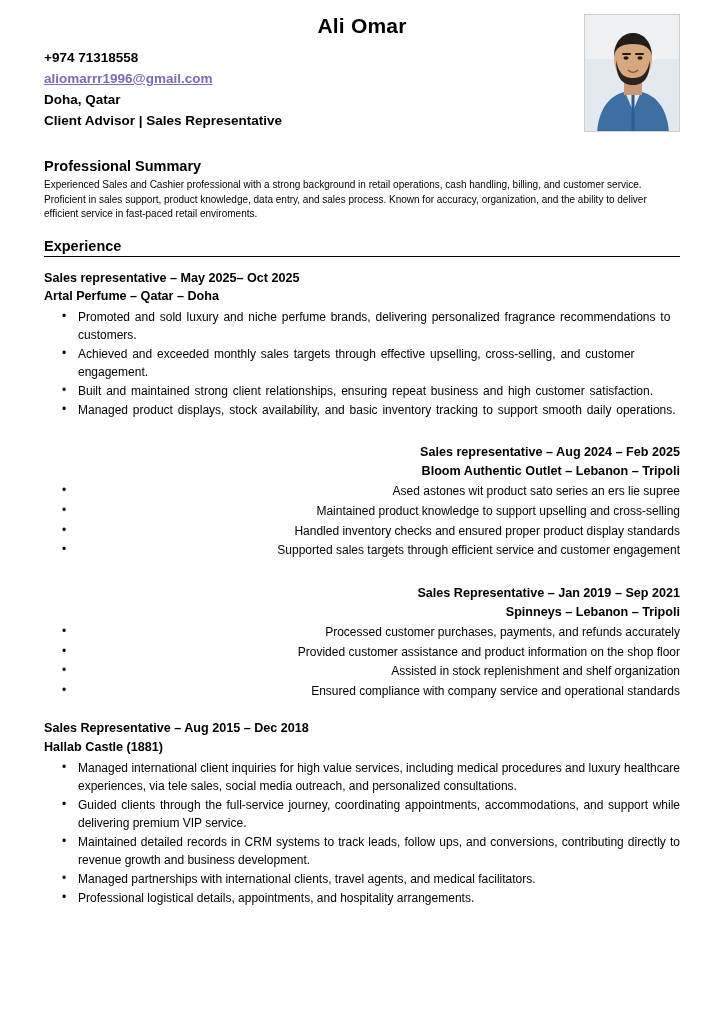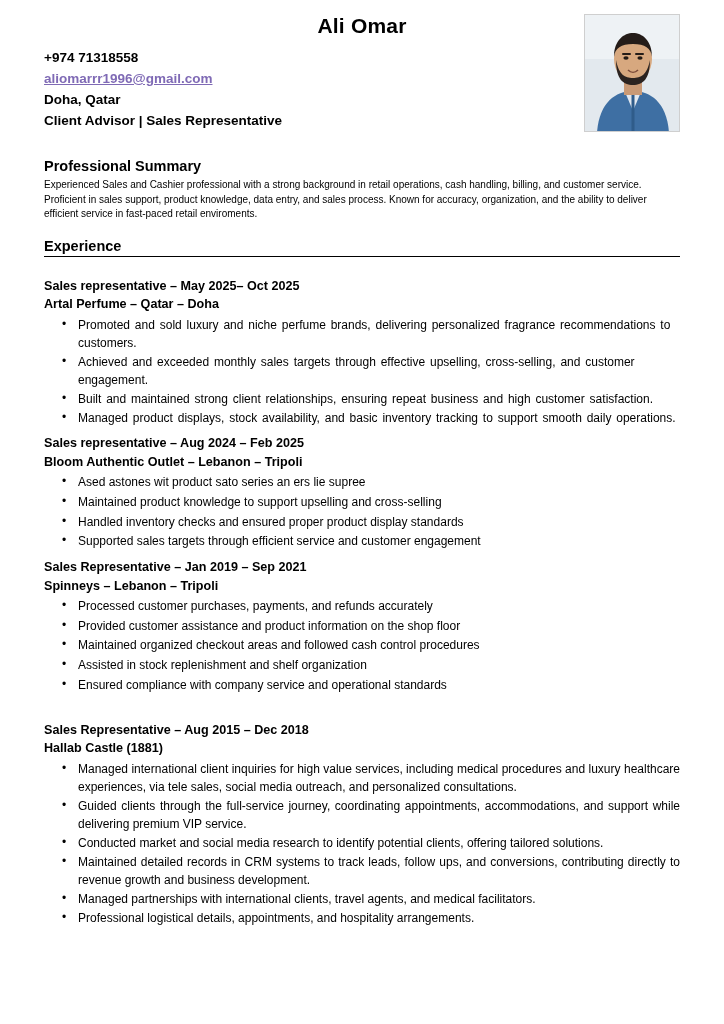--- a/index.html
+++ b/index.html
@@ -70,22 +70,22 @@
     padding-bottom: 2px;
     margin-bottom: 6px;
   }
   .summary {
     font-size: 10px;
     line-height: 1.45;
     text-align: left;
     margin: 0 0 2px 0;
   }
 
-  .job { margin-top: 20px; }
-  .job + .job { margin-top: 7px; }
+  .job { margin-top: 12px; }
+  .job + .job { margin-top: 24px; text-align: right; }
   .job-title {
     font-size: 12.6px;
     font-weight: bold;
     line-height: 1.5;
   }
   .job-company {
     font-size: 12.6px;
     font-weight: bold;
     line-height: 1.5;
   }
@@ -178,34 +178,32 @@
       <li>Supported sales targets through efficient service and customer engagement</li>
     </ul>
   </div>
 
   <div class="job">
     <div class="job-title">Sales Representative – Jan 2019 – Sep 2021</div>
     <div class="job-company">Spinneys – Lebanon – Tripoli</div>
     <ul class="bullets tight">
       <li>Processed customer purchases, payments, and refunds accurately</li>
       <li>Provided customer assistance and product information on the shop floor</li>
-      <li>Maintained organized checkout areas and followed cash control procedures</li>
       <li>Assisted in stock replenishment and shelf organization</li>
       <li>Ensured compliance with company service and operational standards</li>
     </ul>
   </div>
 
   <div class="sp-4"></div>
 
   <div class="job">
     <div class="job-title">Sales Representative – Aug 2015 – Dec 2018</div>
     <div class="job-company">Hallab Castle (1881)</div>
     <ul class="bullets justify">
       <li>Managed international client inquiries for high value services, including medical procedures and luxury healthcare experiences, via tele sales, social media outreach, and personalized consultations.</li>
       <li>Guided clients through the full-service journey, coordinating appointments, accommodations, and support while delivering premium VIP service.</li>
-      <li>Conducted market and social media research to identify potential clients, offering tailored solutions.</li>
       <li>Maintained detailed records in CRM systems to track leads, follow ups, and conversions, contributing directly to revenue growth and business development.</li>
       <li>Managed partnerships with international clients, travel agents, and medical facilitators.</li>
       <li>Professional logistical details, appointments, and hospitality arrangements.</li>
     </ul>
   </div>
 
 </div>
 
 </body></html>

